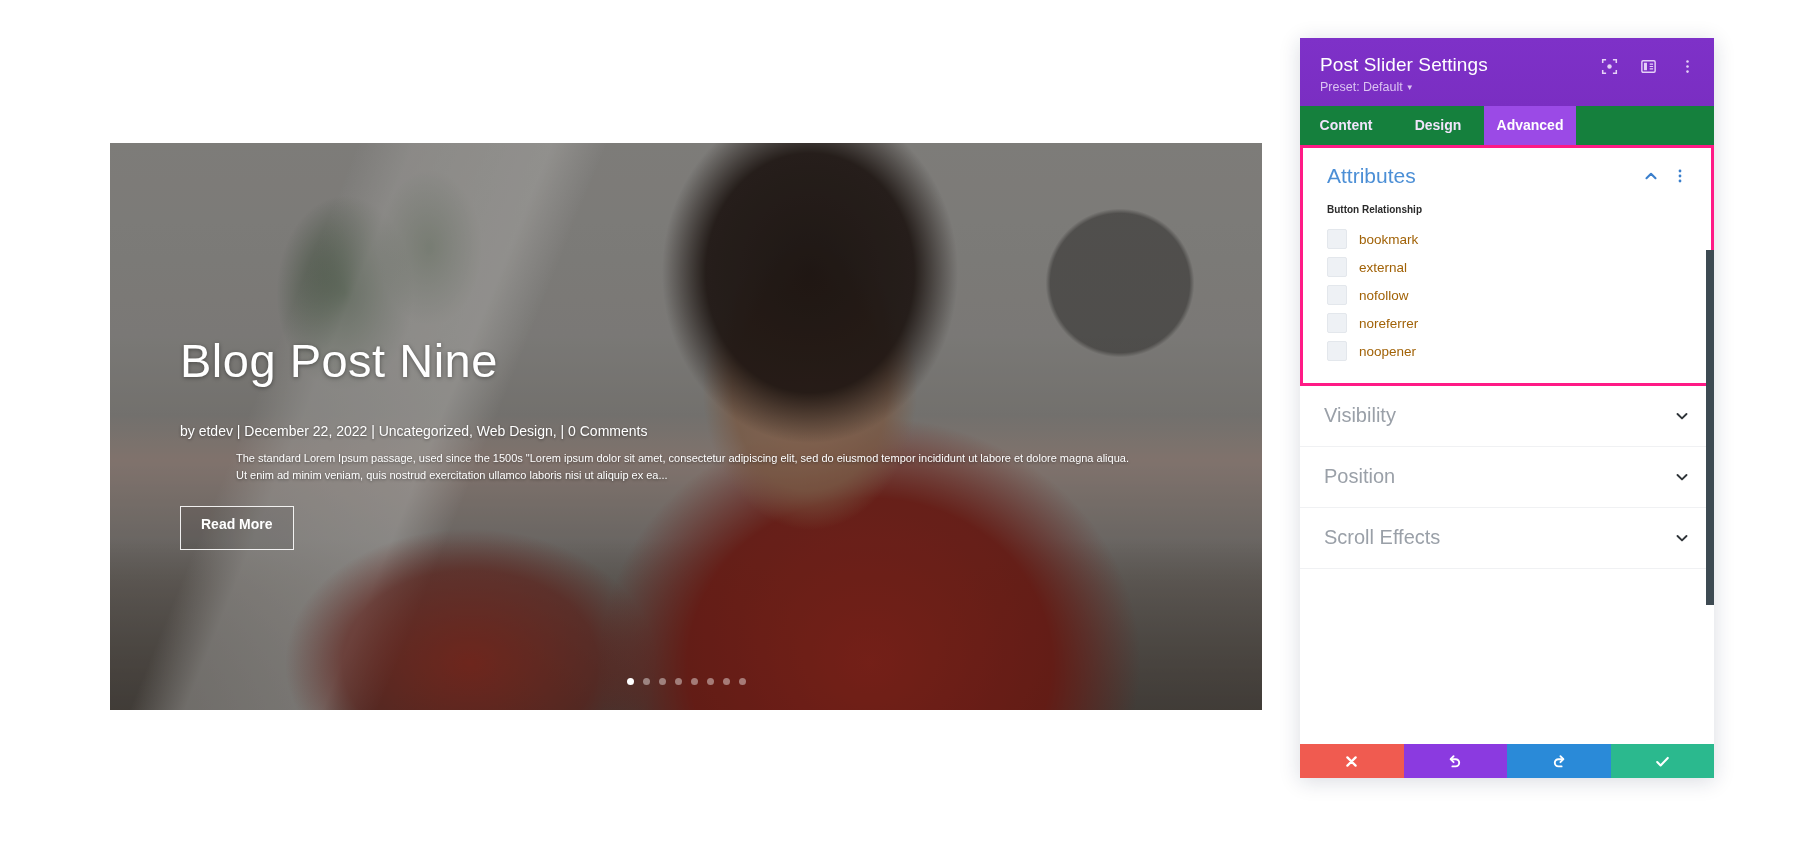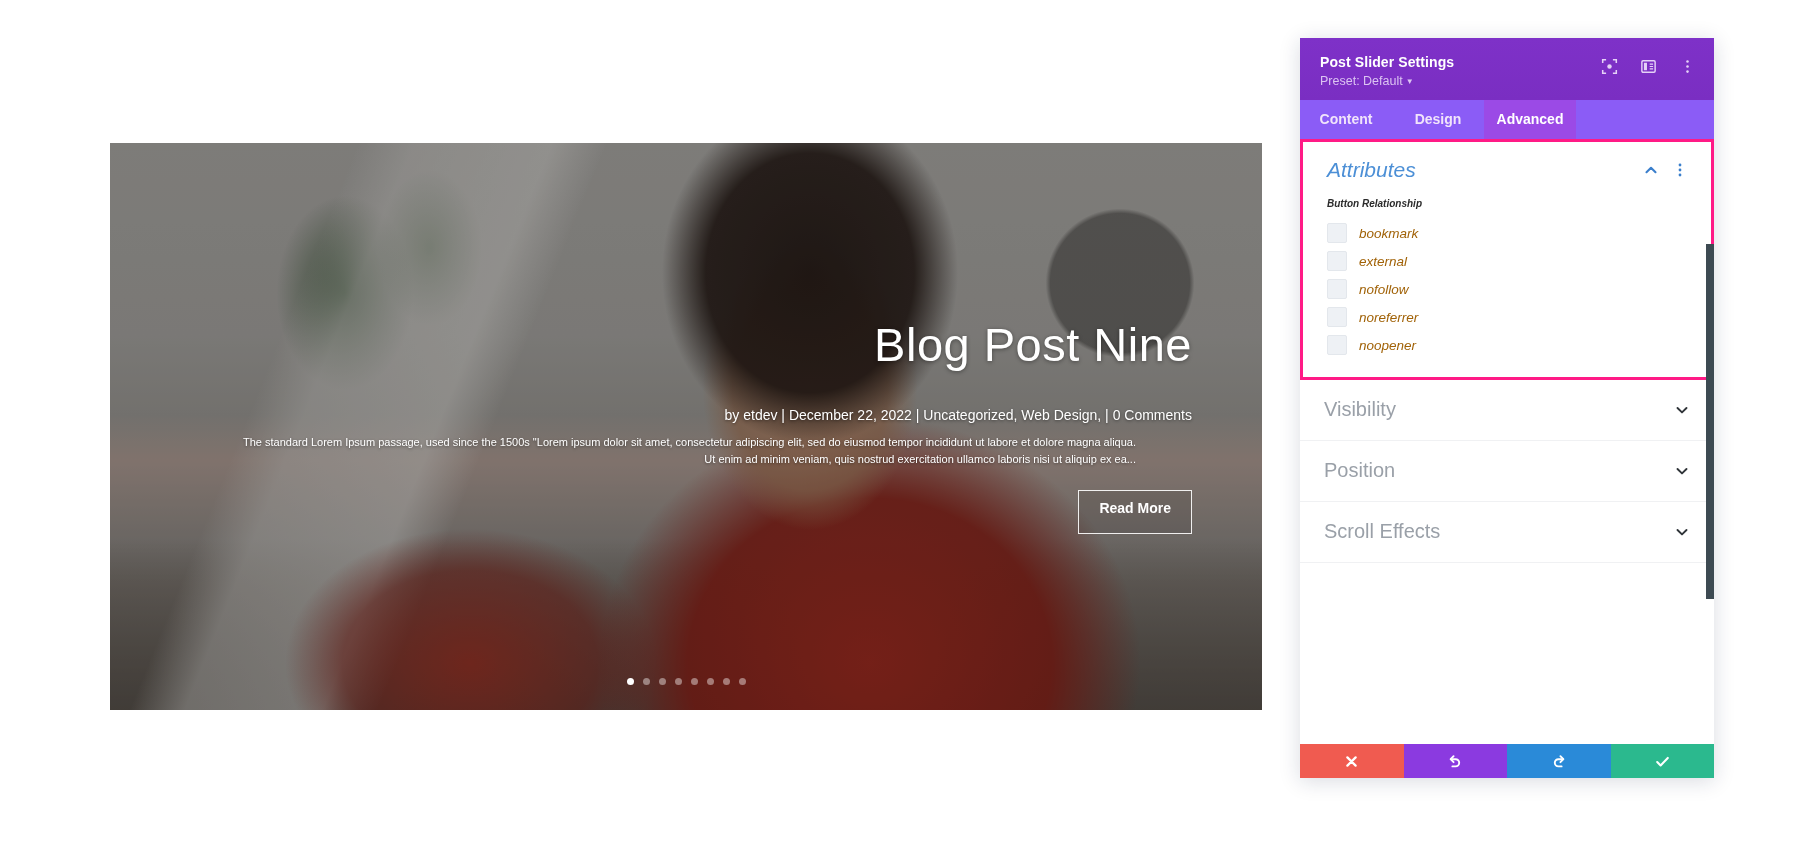--- a/index.html
+++ b/index.html
@@ -58,22 +58,22 @@
   .slider-overlay {
     position: absolute;
     inset: 0;
     background: rgba(0,0,0,0.32);
   }
 
   .slide-content {
     position: absolute;
     left: 0;
     right: 0;
-    top: 176px;
-    text-align: right;
+    top: 192px;
+    text-align: left;
     color: #ffffff;
     padding: 0 70px;
   }
 
   .slide-title {
     font-size: 47px;
     font-weight: 300;
     letter-spacing: 0.5px;
     line-height: 1.1;
     text-shadow: 0 1px 4px rgba(0,0,0,0.4);
@@ -142,22 +142,22 @@
 
   .panel-header {
     background: #7b2fc4;
     background: linear-gradient(to bottom, #7e31c8 0%, #7a2ec2 100%);
     padding: 16px 20px 12px;
     position: relative;
     flex: 0 0 auto;
   }
   .panel-title {
     color: #ffffff;
-    font-size: 14px;
-    font-weight: 700;
+    font-size: 19px;
+    font-weight: 400;
     letter-spacing: 0.1px;
   }
   .panel-preset {
     margin-top: 4px;
     color: #dcc4f2;
     font-size: 12.5px;
     cursor: pointer;
   }
   .preset-caret {
     display: inline-block;
@@ -177,21 +177,21 @@
   .hicon {
     width: 17px; height: 17px;
     color: #e5d2f7;
     cursor: pointer;
     display: flex; align-items: center; justify-content: center;
   }
   .hicon svg { width: 100%; height: 100%; display: block; }
 
   .tabs {
     display: flex;
-    background: #8b5cf6;
+    background: #15803d;
     flex: 0 0 auto;
   }
   .tab {
     padding: 11px 0 12px;
     color: #f1e4fb;
     font-size: 14px;
     font-weight: 600;
     text-align: center;
     width: 92px;
     cursor: pointer;
@@ -206,21 +206,20 @@
     position: relative;
     overflow: hidden;
     background: #ffffff;
   }
 
   .highlight-box {
     border: 3px solid #ff1a86;
     margin: 0;
     background: #ffffff;
     padding: 16px 24px 18px;
-    font-style: italic;
   }
 
   .attr-head {
     display: flex;
     align-items: center;
     justify-content: space-between;
     padding-bottom: 10px;
   }
   .attr-title {
     color: #4c8fd6;

